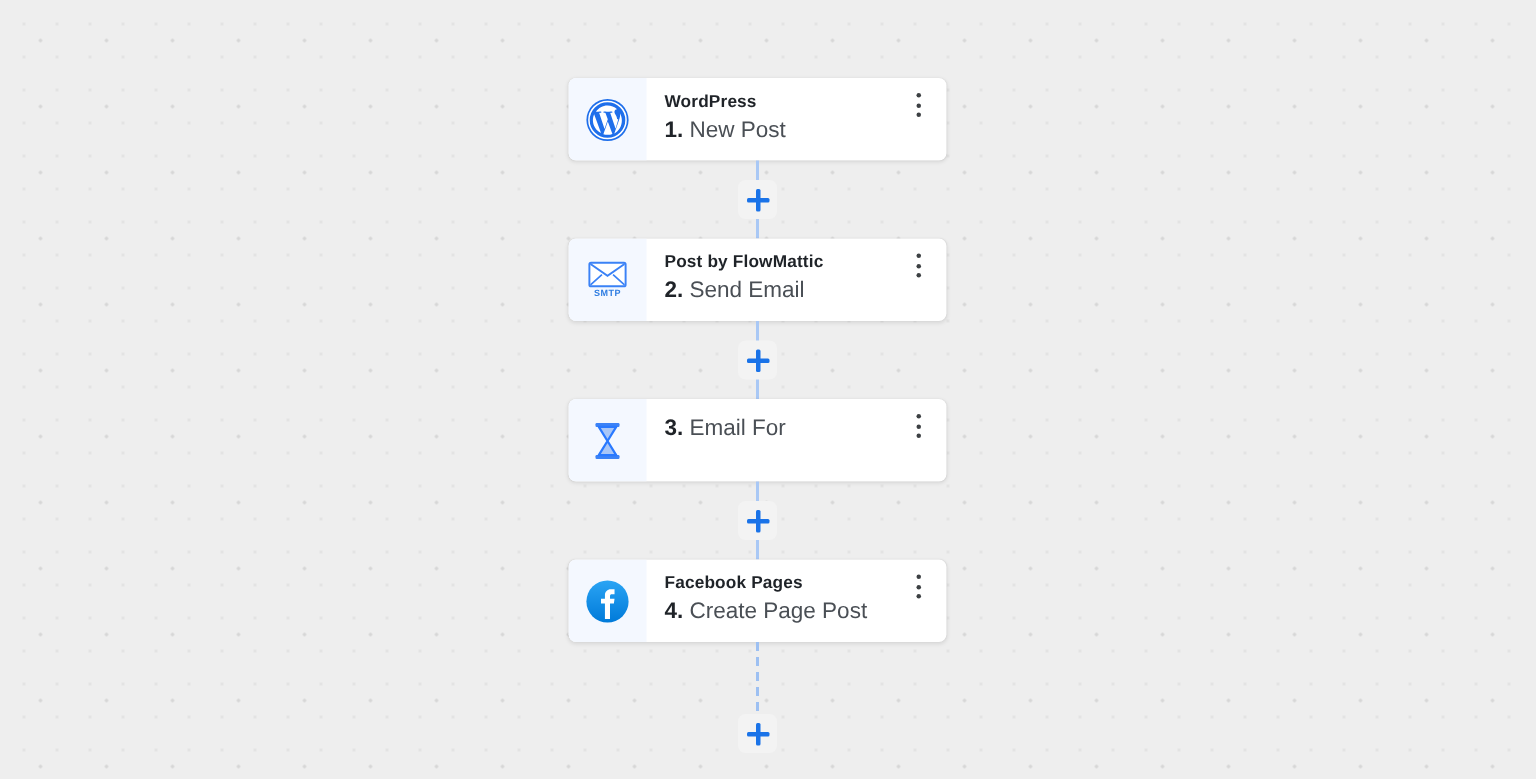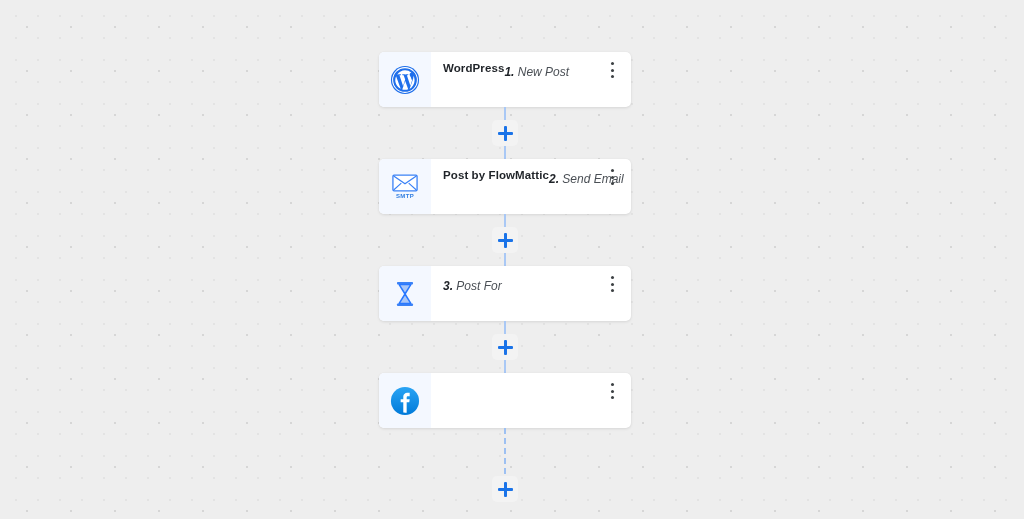--- a/index.html
+++ b/index.html
@@ -52,38 +52,37 @@
     background: #f4f8ff;
     display: flex;
     align-items: center;
     justify-content: center;
   }
 
   .node-body {
     flex: 1;
     padding: 9px 0 0 12px;
     display: flex;
-    flex-direction: row;
+    flex-direction: column;
     justify-content: flex-start;
   }
 
   .node-title {
     font-size: 11.5px;
     font-weight: bold;
     color: #1f2328;
     line-height: 15px;
     letter-spacing: 0.1px;
   }
 
   .node-sub {
-    font-size: 12px;
+    font-size: 15px;
     color: #4a4f55;
     line-height: 18px;
     margin-top: 2px;
-    font-style: italic;
   }
   .node-sub .step-num {
     font-weight: bold;
     color: #1f2328;
   }
 
   .node-menu {
     position: absolute;
     top: 9px;
     right: 12px;
@@ -291,21 +290,21 @@
           <svg class="ic" width="20" height="26" viewBox="0 0 20 26">
             <rect x="2" y="1" width="16" height="2.6" rx="0.8" fill="#3b82f6"></rect>
             <rect x="2" y="22.4" width="16" height="2.6" rx="0.8" fill="#3b82f6"></rect>
             <path d="M4.2 3.6h11.6L10 13 15.8 22.4H4.2L10 13Z" fill="#a8c6f7" stroke="#2979ff" stroke-width="1.5" stroke-linejoin="round"></path>
           </svg>
         </span>
       </div>
       <div class="node-body">
         <div class="node-sub">
           <span class="step-num">3.</span>
-          <span>Post For</span>
+          <span>Email For</span>
         </div>
       </div>
       <div class="node-menu">
         <i></i>
           <i></i>
           <i></i>
       </div>
     </div>
 
     <div class="connector">
@@ -324,20 +323,27 @@
                 <stop offset="0%" stop-color="#2aa4f4"></stop>
                 <stop offset="100%" stop-color="#007ad9"></stop>
               </linearGradient>
             </defs>
             <circle cx="16" cy="16" r="15" fill="url(#fbg)"></circle>
             <path fill="#ffffff" d="M21 10.8h-2.1c-.6 0-1.1.5-1.1 1.1v2.1H21l-.45 3.4h-2.76V28.4
                    c-.58.08-1.18.12-1.79.12-.62 0-1.23-.04-1.83-.13V17.4h-2.8V14h2.8v-2.7c0-2.25 1.83-4.1 4.1-4.1H21z"></path>
           </svg>
         </span>
       </div>
+      <div class="node-body">
+        <div class="node-title">Facebook Pages</div>
+        <div class="node-sub">
+          <span class="step-num">4.</span>
+          <span>Create Page Post</span>
+        </div>
+      </div>
       <div class="node-menu">
         <i></i>
           <i></i>
           <i></i>
       </div>
     </div>
 
     <div class="tail">
       <div class="line"></div>
       <div class="plus-btn">

